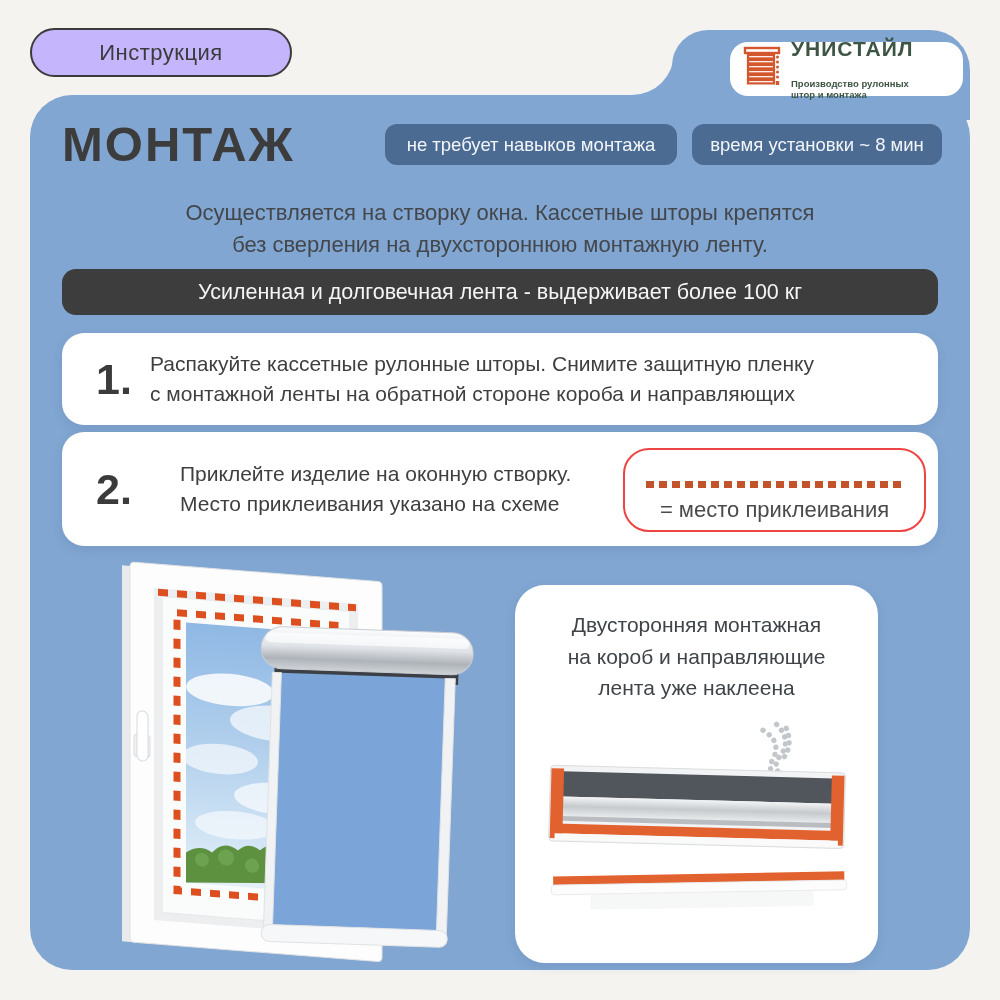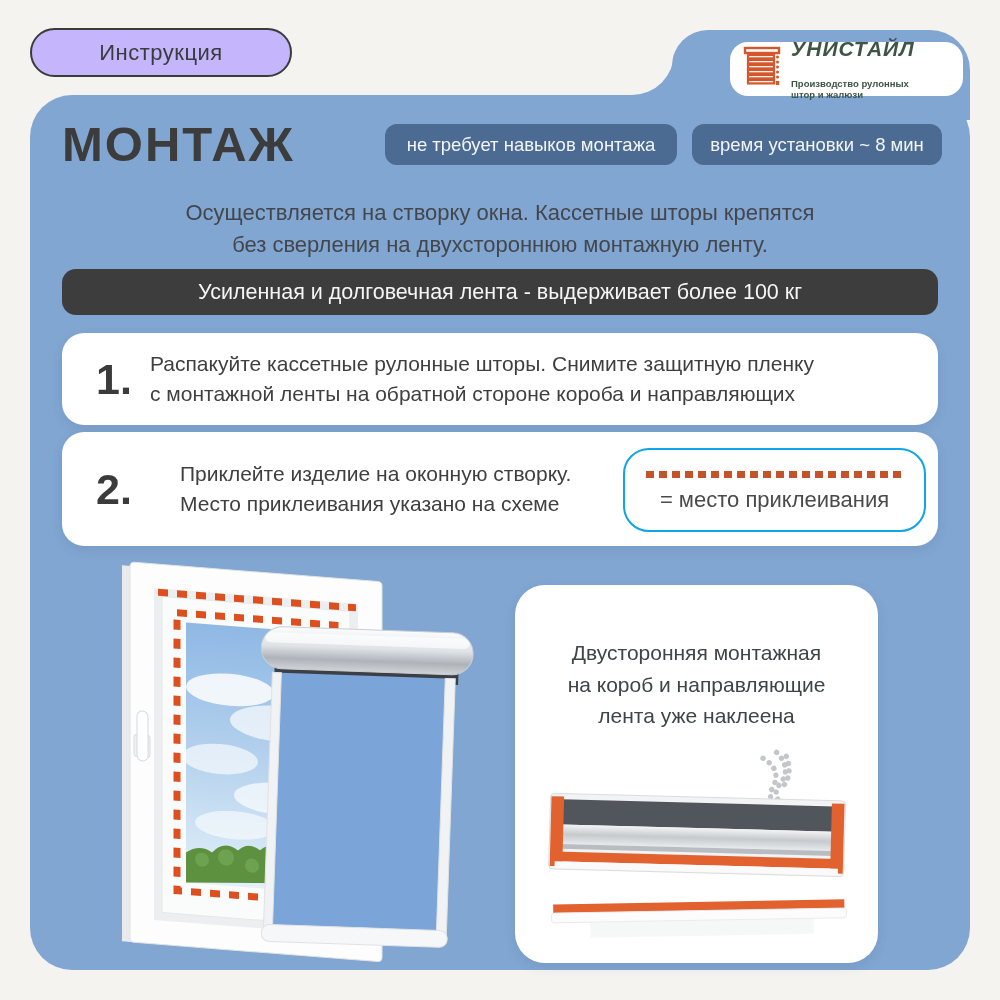--- a/index.html
+++ b/index.html
@@ -32,21 +32,21 @@
   .fillet-blue { left:632px; top:53px; width:42px; height:42px; background:#81a6d2; }
   .fillet-mask { left:632px; top:53px; width:42px; height:42px; background:#f4f3f0; border-bottom-right-radius:42px; }
 
   
   .logo-card {
     left:730px; top:42px; width:233px; height:54px;
     background:#ffffff; border-radius:18px;
     display:flex; align-items:center; padding:6px 10px 6px 13px;
   }
   .logo-text { margin-left:8px; color:#3d5543; }
-  .logo-brand { font-size:21px; font-weight:bold; letter-spacing:1px; line-height:1;font-style:italic; }
+  .logo-brand { font-size:21px; font-weight:bold; letter-spacing:1px; line-height:1; }
   .logo-sub { font-size:9.5px; font-weight:bold; line-height:1.2; margin-top:19px; }
 
   
   .title {
     left:62px; top:120px; font-size:49px; font-weight:800; color:#3c3c3c;
     letter-spacing:2px; line-height:1;
   }
   .badge {
     height:41px; background:#4b6b93; border-radius:12px; color:#f2f5f9;
     display:flex; align-items:center; justify-content:center; font-size:18.5px;
@@ -75,36 +75,36 @@
   .card2 { left:62px; top:432px; width:876px; height:114px; padding-left:24px; }
   .step-num {
     width:56px; font-size:43px; color:#3b3b3b; font-weight:600; text-align:center;
     flex:0 0 auto;
   }
   .step-text { margin-left:8px; font-size:21px; color:#3f3f3f; line-height:1.45; }
   .card2 .step-text { margin-left:38px; }
 
   .legend-box {
     left:623px; top:448px; width:303px; height:84px;
-    background:#ffffff; border:2px solid #0ea5e9; border-radius:26px;
+    background:#ffffff; border:2px solid #ef4444; border-radius:26px;
     display:flex; flex-direction:column; align-items:center;
-    padding-top:21px;
+    padding-top:31px;
   }
   .legend-dash {
     width:258px; height:7px;
     background:repeating-linear-gradient(90deg,#c2532b 0 8px,transparent 8px 13px);
   }
   .legend-label { margin-top:9px; font-size:22px; color:#4a4a4a; }
 
   
   .note-card {
     left:515px; top:585px; width:363px; height:378px;
     background:#ffffff; border-radius:30px;
     box-shadow:0 4px 12px rgba(40,60,90,.10);
-    text-align:center; padding-top:52px;
+    text-align:center; padding-top:24px;
   }
   .note-text { font-size:21px; color:#3f4449; line-height:1.5; font-weight:500; }
 
   .window-illu { left:100px; top:556px; width:425px; height:412px; }
   .cassette-illu { display:block; margin:14px auto 0; }
 </style>
 </head>
 <body>
 
 <div class="abs panel"></div>
@@ -135,21 +135,21 @@
           <circle cx="34.5" cy="26" r="1.5"></circle>
         <circle cx="34.5" cy="31" r="1.5"></circle>
           <rect x="32.8" y="35" width="3.4" height="4"></rect>
       </g>
     </svg>
   </span>
   <span class="logo-text">
     <div class="logo-brand">УНИСТАЙЛ</div>
     <div class="logo-sub">
       <div>Производство рулонных</div>
-      <div>штор и жалюзи</div>
+      <div>штор и монтажа</div>
     </div>
   </span>
 </div>
 
 <div class="abs title">МОНТАЖ</div>
 <div class="abs badge badge1">
   <span>не требует навыков монтажа</span>
 </div>
 <div class="abs badge badge2">
   <span>время установки ~ 8 мин</span>

